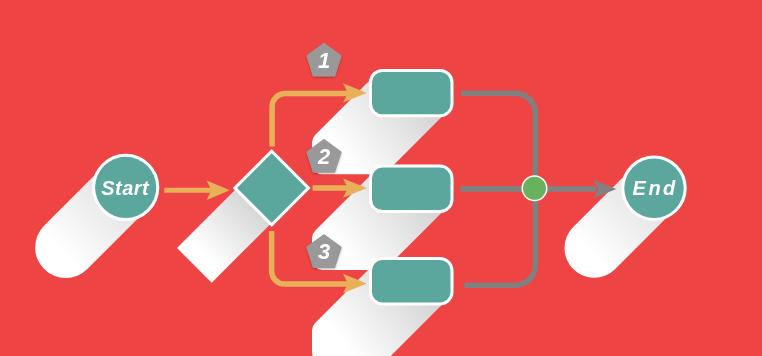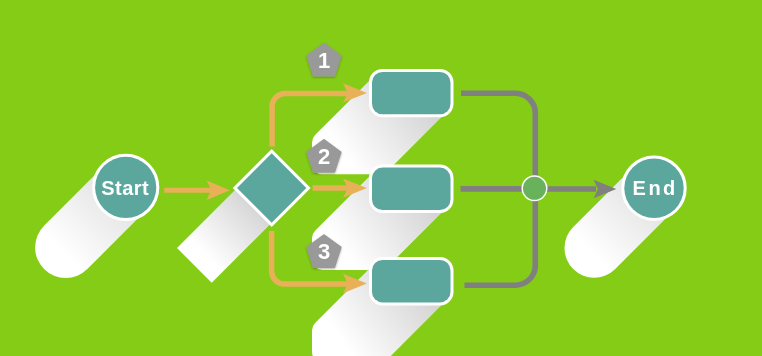--- a/index.html
+++ b/index.html
@@ -1,18 +1,18 @@
 <!DOCTYPE html>
 <html><head>
 <meta charset="utf-8">
 <title>Flowchart</title>
 <style>
   html,body{margin:0;padding:0;background:#ffffff;}
   body{width:762px;height:356px;overflow:hidden;font-family:"DejaVu Sans",sans-serif;}
-  #stage{position:relative;width:762px;height:356px;background:#84cc16;}
+  #stage{position:relative;width:762px;height:356px;background:#ef4444;font-style:italic;}
   svg.diagram{position:absolute;left:0;top:0;width:762px;height:356px;display:block;}
   .node-label{font-family:"Liberation Sans",sans-serif;font-weight:bold;fill:#ffffff;}
   .badge-label{font-family:"Liberation Sans",sans-serif;font-weight:bold;fill:#ffffff;}
 </style>
 </head>
 <body>
 
 <div id="stage">
   <svg class="diagram" viewBox="0 0 762 356">
     <defs>

